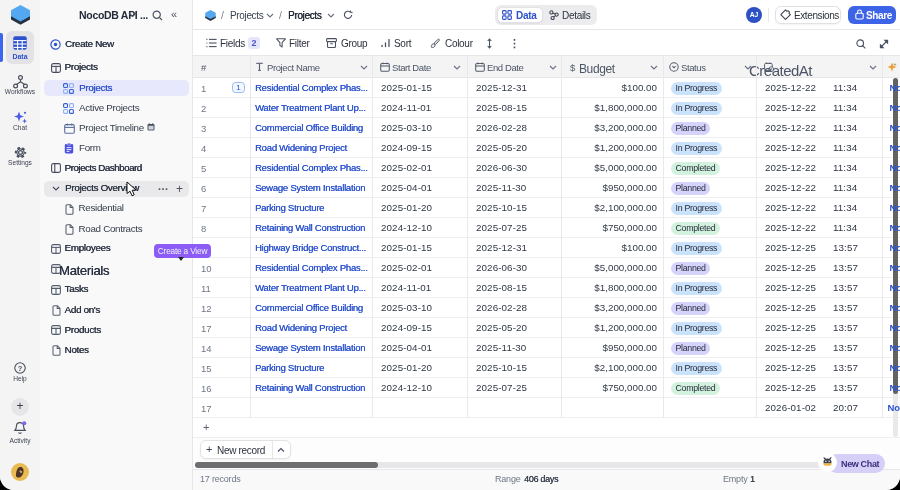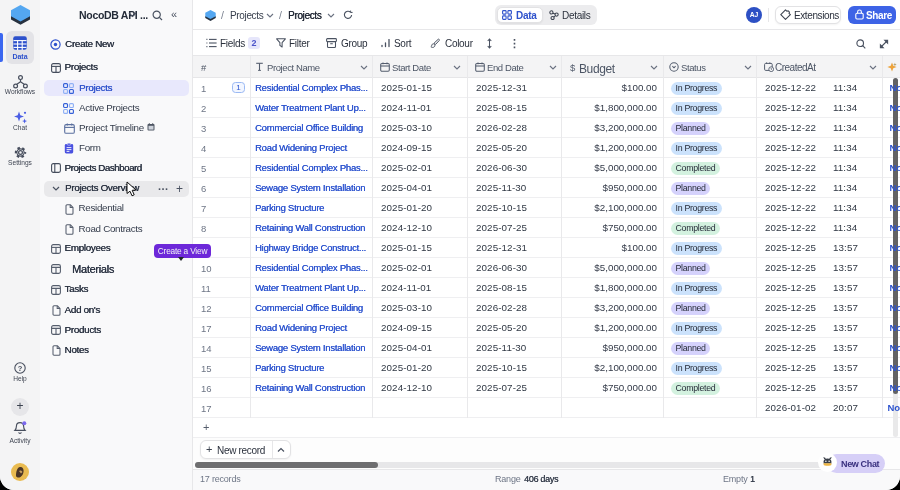--- a/index.html
+++ b/index.html
@@ -169,21 +169,21 @@
       </g>
     </svg>
 <div class="txt" style="left:64.5px;top:242.3px;font-size:9.8px;letter-spacing:-0.3px;text-shadow:0.35px 0 0 currentColor;color:#2b3342;">Employees</div>
 <svg class="ab" style="left:51px;top:264.2px" width="10" height="10" viewBox="0 0 10 10">
 <g fill="none" stroke="#565e6d" stroke-width="1.1">
         <rect x="0.6" y="0.6" width="8.8" height="8.8" rx="1.6"></rect>
 <line x1="0.6" y1="3.4" x2="9.4" y2="3.4"></line>
         <line x1="5" y1="3.4" x2="5" y2="9.4"></line>
       </g>
     </svg>
-<div class="txt" style="left:72px;top:262.7px;font-size:11px;letter-spacing:-0.3px;text-shadow:0.35px 0 0 currentColor;color:#2b3342;">Materials</div>
+<div class="txt" style="left:59px;top:262.7px;font-size:13px;letter-spacing:-0.3px;text-shadow:0.35px 0 0 currentColor;color:#2b3342;">Materials</div>
 <svg class="ab" style="left:51px;top:284.6px" width="10" height="10" viewBox="0 0 10 10">
 <g fill="none" stroke="#565e6d" stroke-width="1.1">
         <rect x="0.6" y="0.6" width="8.8" height="8.8" rx="1.6"></rect>
 <line x1="0.6" y1="3.4" x2="9.4" y2="3.4"></line>
         <line x1="5" y1="3.4" x2="5" y2="9.4"></line>
       </g>
     </svg>
 <div class="txt" style="left:64.5px;top:283.1px;font-size:9.8px;letter-spacing:-0.3px;text-shadow:0.35px 0 0 currentColor;color:#2b3342;">Tasks</div>
 <svg class="ab" style="left:52px;top:304.5px" width="9" height="11" viewBox="0 0 9 11">
 <path d="M1 1.8 a1 1 0 0 1 1-1 h3.4 L8 3.4 V9.2 a1 1 0 0 1 -1 1 H2 a1 1 0 0 1 -1-1 Z" fill="none" stroke="#565e6d" stroke-width="1.05"></path>
@@ -363,21 +363,21 @@
     </svg>
 <svg class="ab" style="left:764px;top:62px" width="10" height="10" viewBox="0 0 10 10">
 <g fill="none" stroke="#545d6e" stroke-width="1.0">
         <rect x="0.6" y="1.4" width="7.6" height="7" rx="1.1"></rect>
 <line x1="2.6" y1="0.4" x2="2.6" y2="2"></line>
         <line x1="5.8" y1="0.4" x2="5.8" y2="2"></line>
       </g>
 <circle cx="7.2" cy="7.2" r="2.4" fill="#f4f4f5" stroke="#545d6e" stroke-width="0.9"></circle>
 <path d="M7.2 6 V7.2 L8 7.8" fill="none" stroke="#545d6e" stroke-width="0.8"></path>
     </svg>
-<div class="txt" style="left:775px;top:61.5px;font-size:10px;letter-spacing:-0.5px;color:#4c5565;">CreatedAt</div>
+<div class="txt" style="left:749px;top:61.5px;font-size:15px;letter-spacing:-0.5px;color:#4c5565;">CreatedAt</div>
 <svg class="ab" style="left:869px;top:64.5px" width="8" height="5.5" viewBox="0 0 8 5.5">
       <path d="M1 1 L4 4 L7 1" fill="none" stroke="#6a7180" stroke-width="1.1"></path>
     </svg>
 <svg class="ab" style="left:887px;top:62px" width="10" height="10" viewBox="0 0 10 10">
 <path d="M5 0.4 L6.3 3.7 L9.6 5 L6.3 6.3 L5 9.6 L3.7 6.3 L0.4 5 L3.7 3.7 Z" fill="#eda33b"></path>
 <path d="M7.9 0.8 L8.4 2.1 L9.7 2.6 L8.4 3.1 L7.9 4.4 L7.4 3.1 L6.1 2.6 L7.4 2.1 Z" fill="#b5a16b"></path>
     </svg>
 <div class="ab" style="left:193px;top:78px;width:707px;height:360px;background:#fff;"></div>
 <div class="ab" style="left:193px;top:78px;width:707px;height:20px;border-bottom:1px solid #efeff1;"></div>
     <div class="txt" style="left:201px;top:82.5px;font-size:9.5px;color:#6e7686;">1</div>
@@ -565,21 +565,21 @@
 <div class="ab" style="left:195px;top:461.5px;width:627px;height:6px;background:#e7e7e9;border-radius:3px;"></div>
 <div class="ab" style="left:195px;top:461.5px;width:183px;height:6px;background:#6e6e70;border-radius:3px;"></div>
 <div class="ab" style="left:193px;top:469px;width:707px;height:21px;background:#f9f9fa;border-top:1px solid #e7e7e9;"></div>
 <div class="txt" style="left:200px;top:473.5px;font-size:9px;letter-spacing:-0.2px;color:#6e7686;">17 records</div>
 <div class="txt" style="left:495px;top:473.5px;font-size:9px;letter-spacing:-0.2px;color:#6e7686;text-align:right;">Range</div>
 <div class="txt" style="left:524px;top:473.5px;font-size:9px;letter-spacing:-0.3px;text-shadow:0.3px 0 0 currentColor;color:#39404e;">406 days</div>
 <div class="txt" style="left:723px;top:473.5px;font-size:9px;letter-spacing:-0.2px;color:#6e7686;">Empty</div>
 <div class="txt" style="left:750px;top:473.5px;font-size:9px;text-shadow:0.3px 0 0 currentColor;color:#39404e;">1</div>
 <div class="ab" style="left:893px;top:78px;width:4.5px;height:359px;background:#e9e9ea;border-radius:2.5px;"></div>
 <div class="ab" style="left:893px;top:78px;width:4.5px;height:316px;background:#626264;border-radius:2.5px;"></div>
-<div class="ab" style="left:154px;top:243.5px;width:57px;height:14px;background:#6d28d9;border-radius:4px;z-index:60;font-size:8.3px;letter-spacing:-0.2px;color:#f2f3f5;text-align:center;line-height:14px;">Create a View</div>
+<div class="ab" style="left:154px;top:243.5px;width:57px;height:14px;background:#8b5cf6;border-radius:4px;z-index:60;font-size:8.3px;letter-spacing:-0.2px;color:#f2f3f5;text-align:center;line-height:14px;">Create a View</div>
 <div class="ab" style="left:178px;top:257px;width:0;height:0;border-left:3.5px solid transparent;border-right:3.5px solid transparent;border-top:4px solid #20242c;z-index:60;"></div>
 <div class="ab" style="left:827px;top:454px;width:58px;height:18.5px;background:#d6cff7;border-radius:10px;z-index:70;"></div>
 <div class="ab" style="left:818px;top:453px;width:19px;height:19px;background:#fff;border-radius:50%;z-index:71;"></div>
 <svg class="ab" style="left:821px;top:456px;z-index:72" width="13" height="13" viewBox="0 0 13 13">
 <path d="M2.6 7.6 V5.4 C2.6 3.6 4.3 2.5 6.5 2.5 C8.7 2.5 10.4 3.6 10.4 5.4 V7.6 Z" fill="#3a3f49"></path>
 <path d="M3.2 3.2 L2.3 0.9 L5.2 2.3 Z" fill="#3a3f49"></path>
       <path d="M9.8 3.2 L10.7 0.9 L7.8 2.3 Z" fill="#3a3f49"></path>
 <path d="M2.6 7.2 h7.8 v1.6 c0 1.4 -7.8 1.4 -7.8 0 Z" fill="#edb544"></path>
 <circle cx="4.9" cy="5.2" r="0.75" fill="#fff"></circle>
       <circle cx="8.1" cy="5.2" r="0.75" fill="#fff"></circle>

